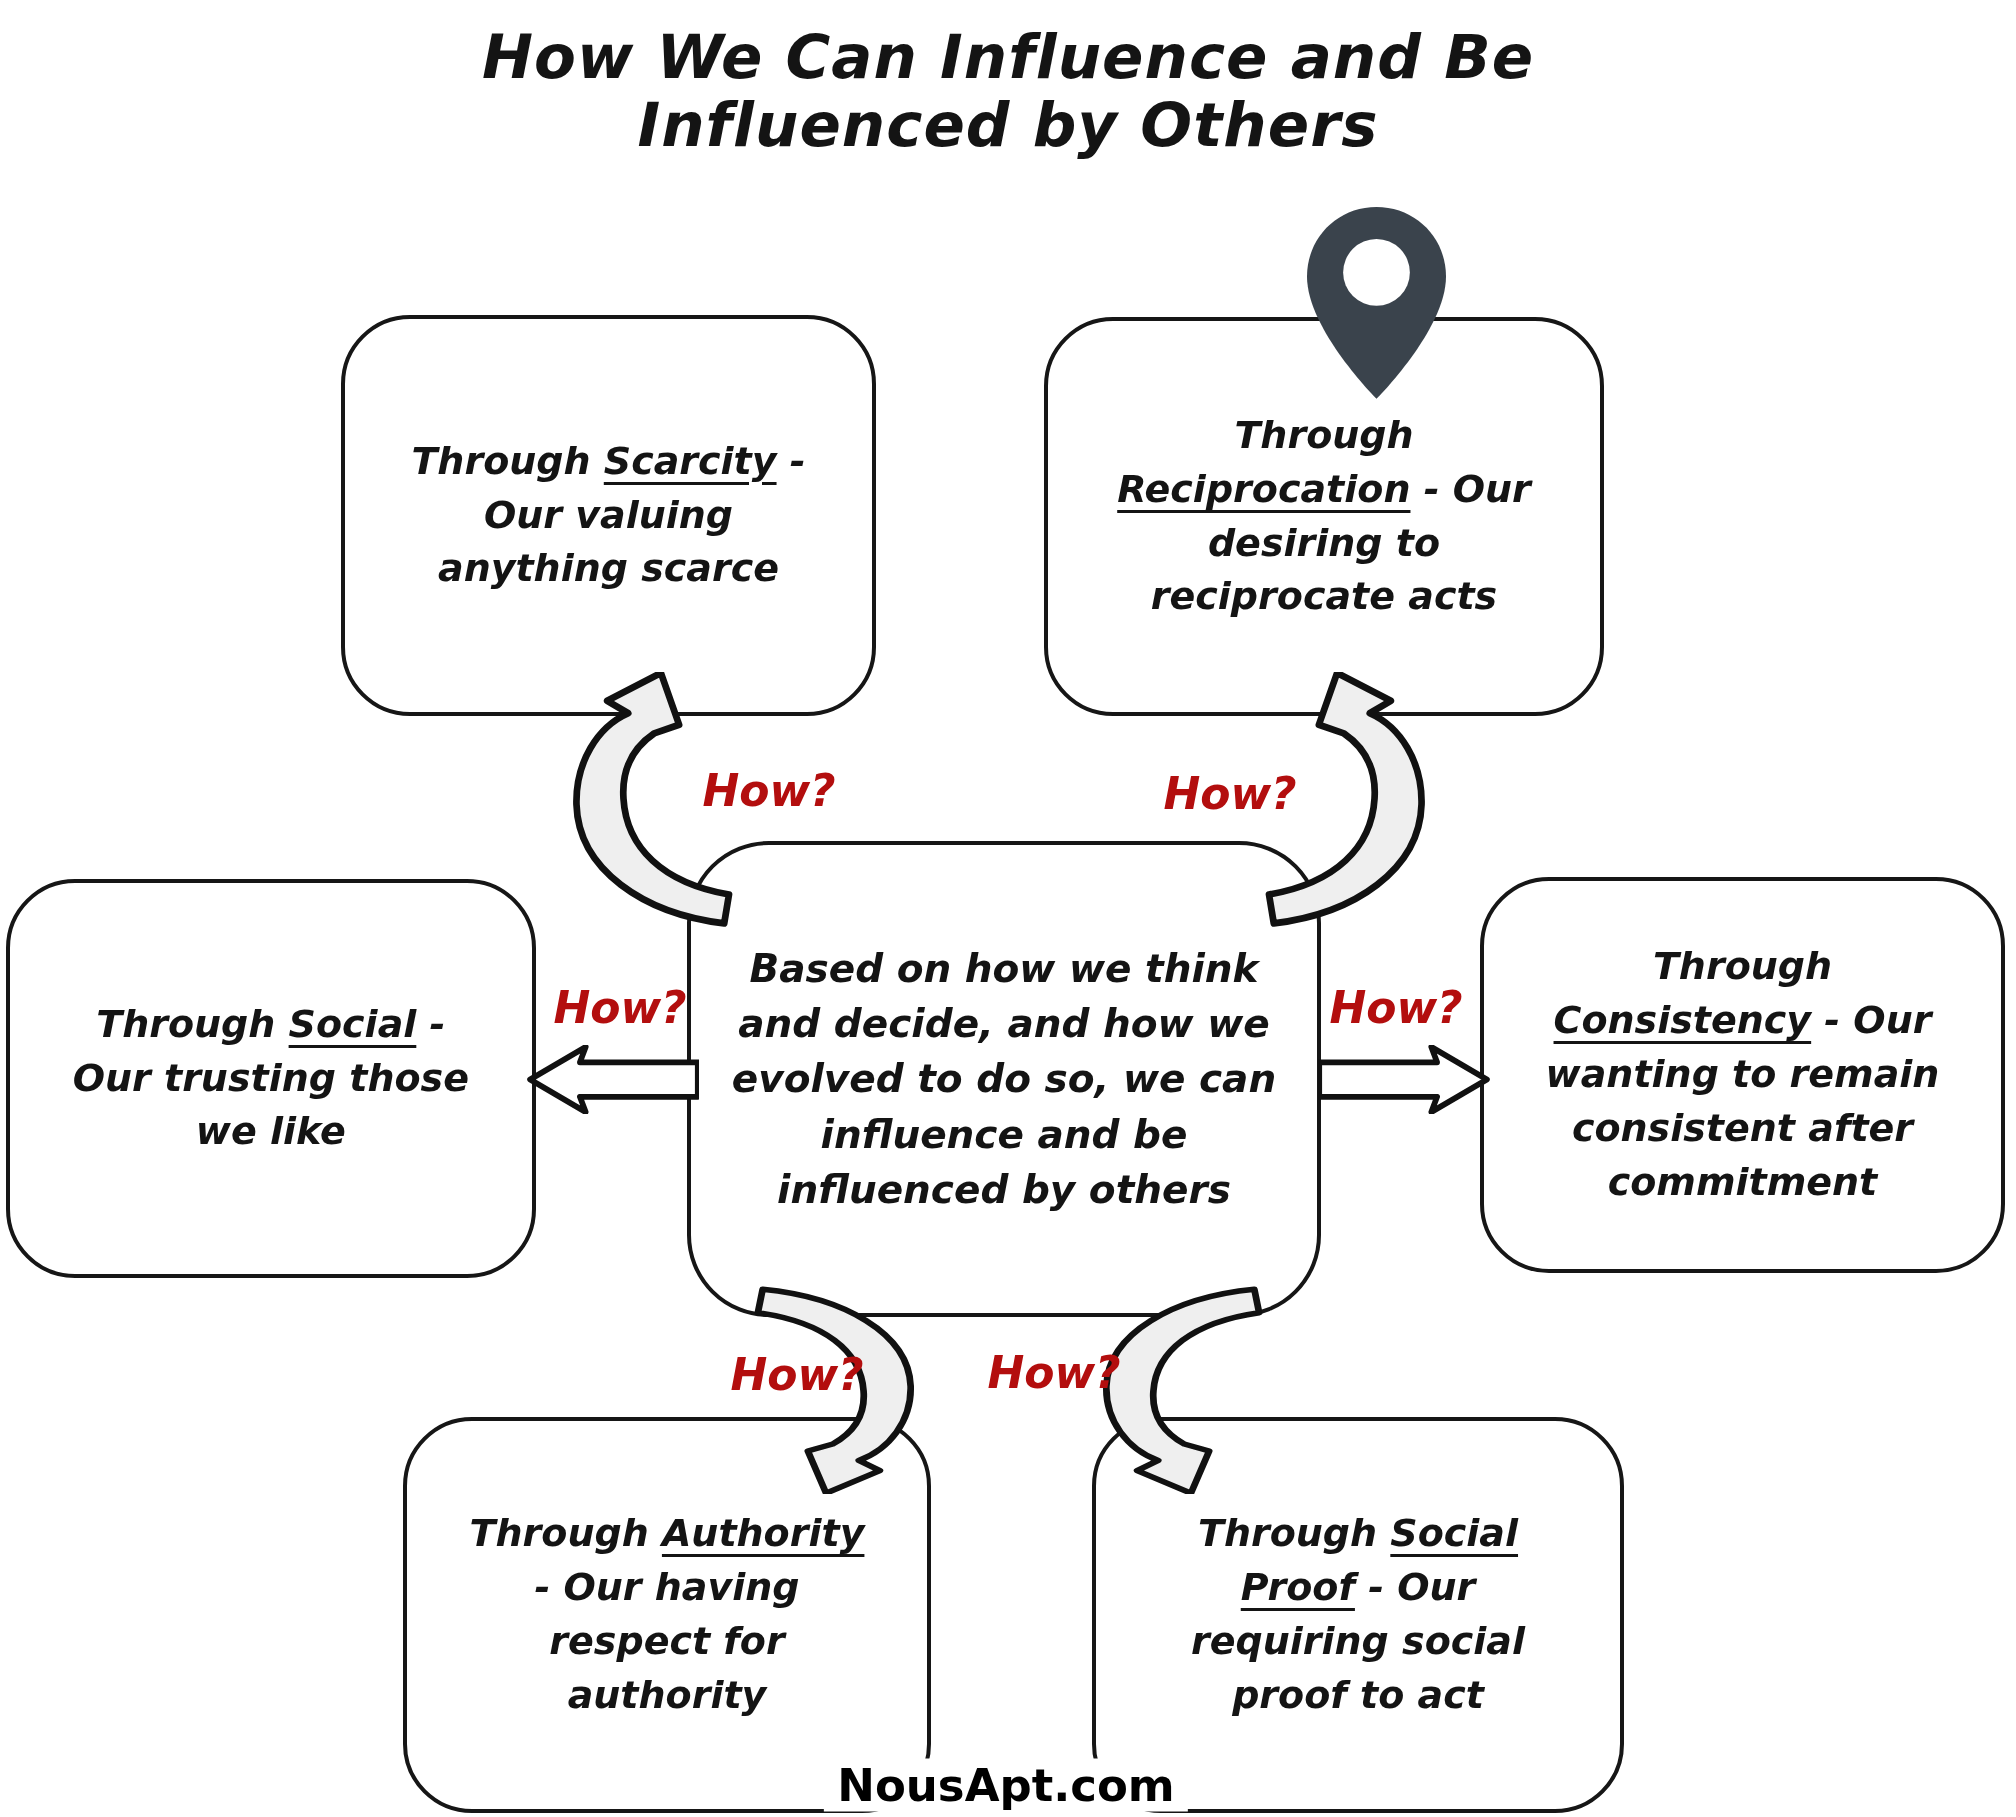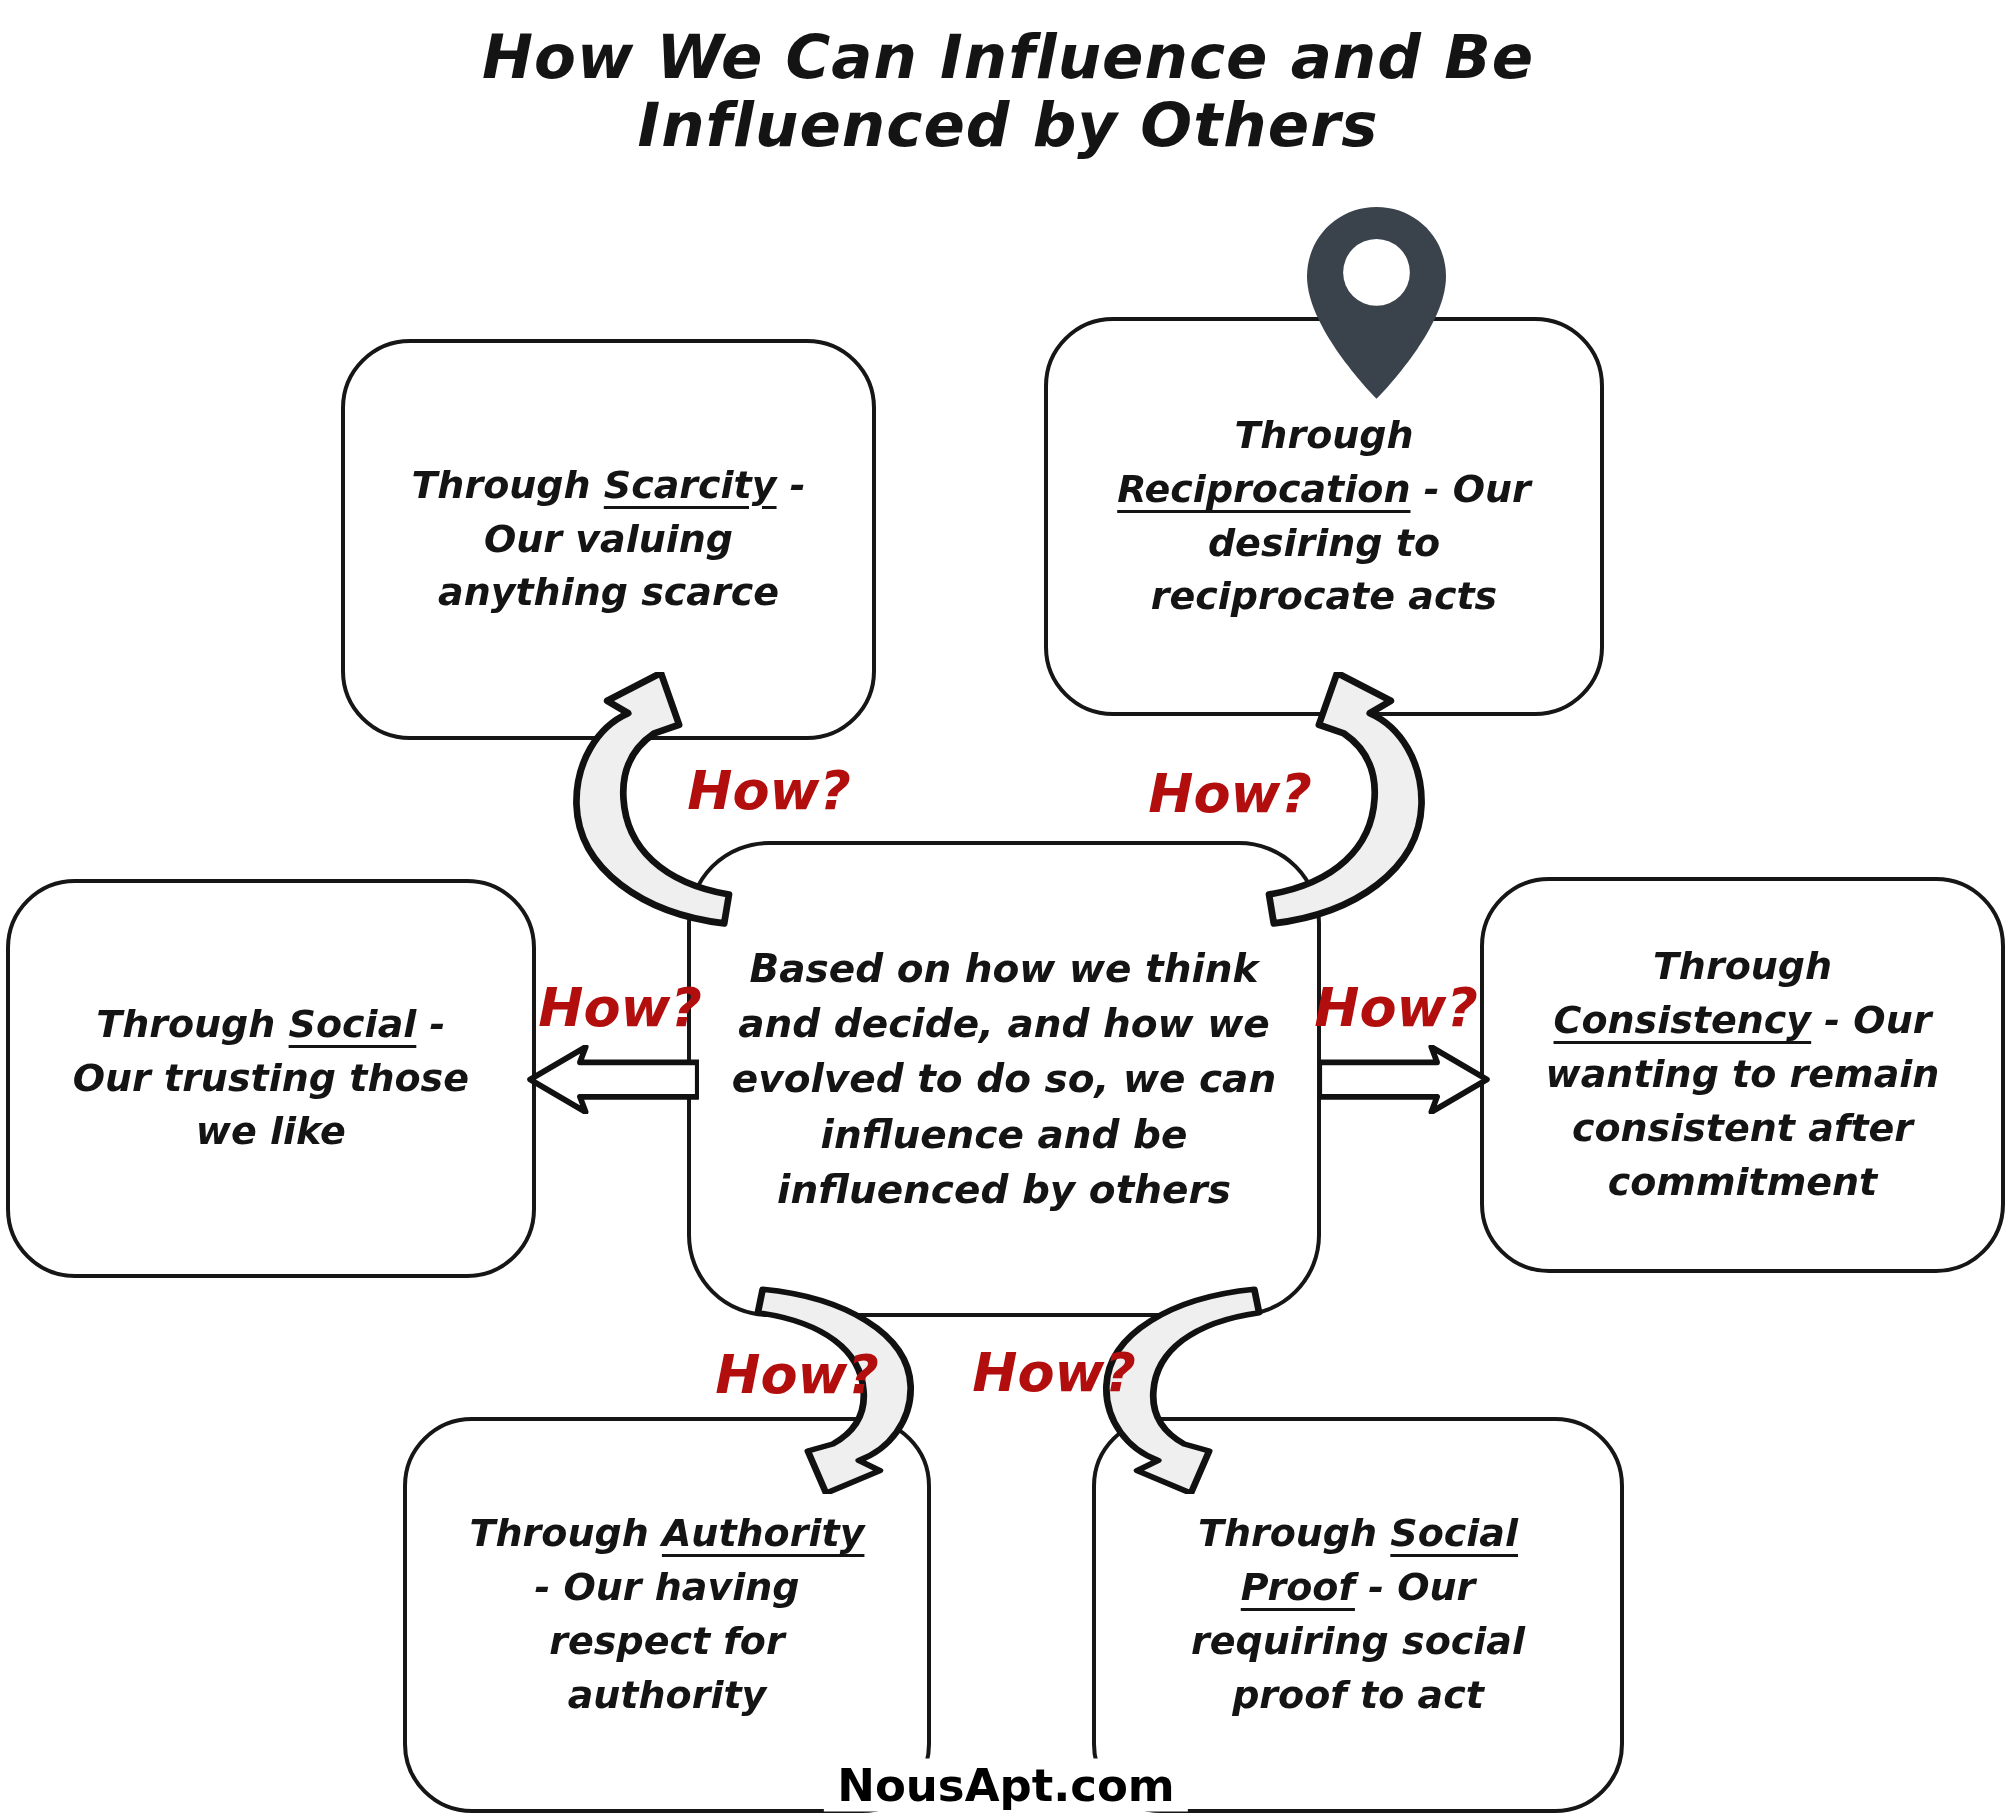--- a/index.html
+++ b/index.html
@@ -53,21 +53,21 @@
   }
   .u{
     text-decoration:underline;
     text-decoration-thickness:2.9px;
     text-underline-offset:7.7px;
   }
   .how{
     position:absolute;
     transform:translate(-50%,-50%);
     color:var(--red);
-    font-size:54px;
+    font-size:44px;
     font-weight:bold;
     font-style:italic;
     white-space:nowrap;
   }
   .arrow{position:absolute;}
   .arrow path.ribbon{
     fill:var(--arrow-fill);
     stroke:#111111;
     stroke-width:7;
     stroke-linejoin:round;
@@ -96,21 +96,21 @@
 </head>
 <body>
 
 <div class="canvas">
 
   <div class="title">
     <div>How We Can Influence and Be</div>
     <div>Influenced by Others</div>
   </div>
 
-  <div class="box" style="left:341px; top:315px; width:535px; height:401px;margin-top:24px;">
+  <div class="box" style="left:341px; top:315px; width:535px; height:401px;">
     <span><span>Through </span><span class="u">Scarcity</span><span> - Our valuing anything scarce</span></span>
   </div>
 
   <div class="box" style="left:1044px; top:317px; width:560px; height:399px;">
     <span><span>Through </span><span class="u">Reciprocation</span><span> - Our desiring to reciprocate acts</span></span>
   </div>
 
   <div class="box" style="left:5.8px; top:879px; width:530px; height:399px;">
     <span><span>Through </span><span class="u">Social</span><span> - Our trusting those we like</span></span>
   </div>

